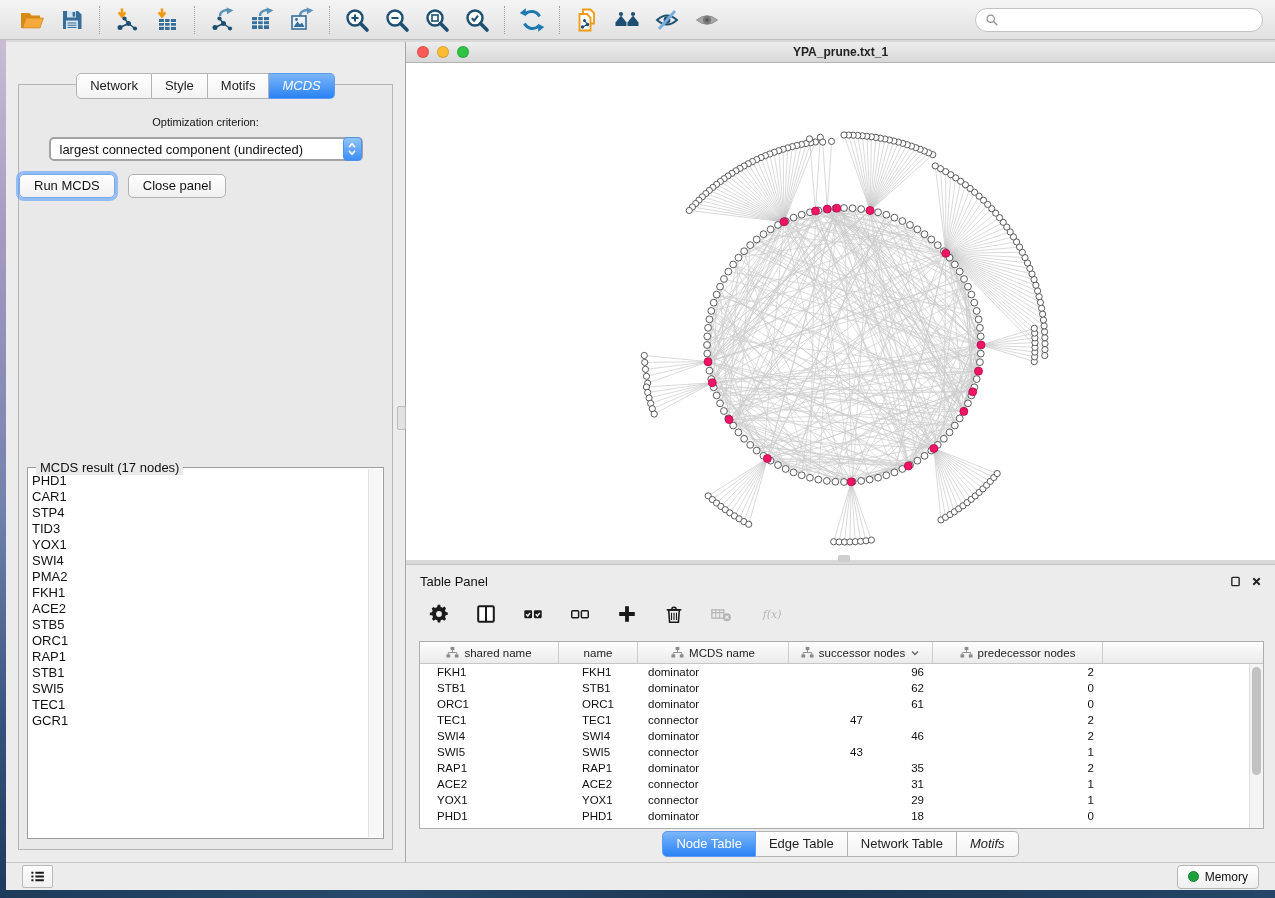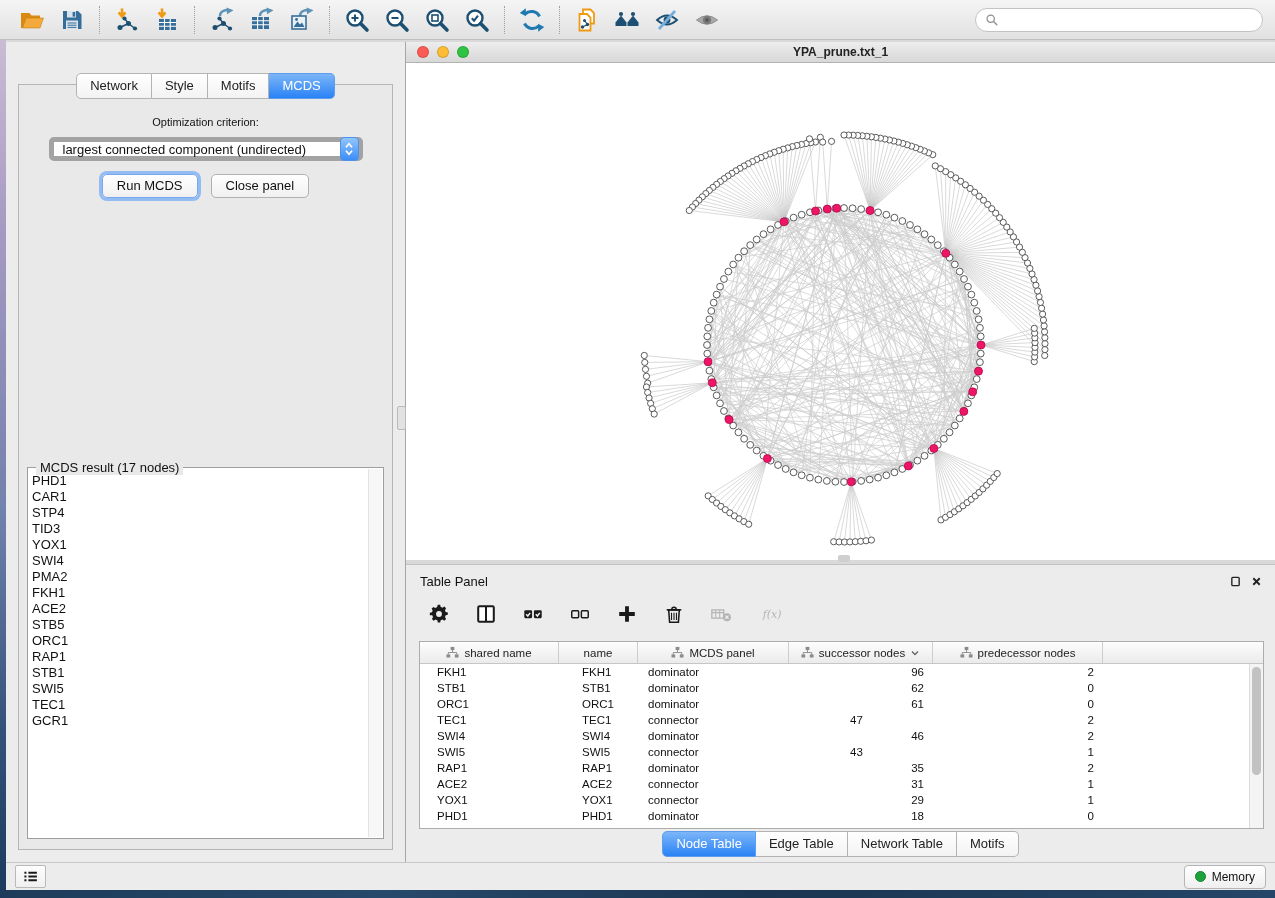--- a/index.html
+++ b/index.html
@@ -39,34 +39,34 @@
     display:flex;align-items:center;justify-content:center;}
   .win-btn svg{width:11px;height:11px;}
 
   .cp-card{position:absolute;left:12px;top:42px;width:375px;height:766px;
     background:#e9e9e9;border:1px solid #b5b5b5;}
   .seg-bar{position:absolute;left:0;top:31px;width:100%;display:flex;
     justify-content:center;z-index:3;}
   .seg{font-size:13px;padding:4px 13px 5px 13px;background:linear-gradient(#fff,#f3f3f3);
     border:1px solid #b3b3b3;border-left:none;color:#222;}
   .seg:first-child{border-left:1px solid #b3b3b3;border-radius:5px 0 0 5px;}
-  .seg:last-child{border-radius:0 5px 5px 0;}
+  .seg:last-child{border-radius:0 5px 5px 0;font-style:italic;}
   .seg.active{background:linear-gradient(#7cb6f8,#2a82f6);color:#fff;
     border-color:#5d9df0;}
   .opt-label{text-align:center;font-size:11px;color:#111;padding-top:31px;}
   .dropdown{margin:9px auto 0 auto;width:314px;height:24px;background:#fff;
-    border:5px solid #a3a3a3;border-radius:5px;display:flex;align-items:center;
+    border:2px solid #a3a3a3;border-radius:5px;display:flex;align-items:center;
     position:relative;}
   .dd-text{flex:1;font-size:13px;color:#111;padding-left:9px;white-space:nowrap;
     overflow:hidden;}
   .dd-step{width:19px;height:24px;margin:-1px;border-radius:4px;
     background:linear-gradient(#92c5fa,#3c8ef8);border:1px solid #4f92ec;
     display:flex;align-items:center;justify-content:center;}
   .dd-step svg{width:10px;height:16px;}
-  .btn-row{display:flex;justify-content:center;gap:13px;margin-top:13px;}
+  .btn-row{display:flex;gap:13px;margin-top:13px;}
   .mac-btn{font-size:13px;color:#111;padding:3px 14px 4px 14px;
     background:linear-gradient(#ffffff,#f0f0f0);border:1px solid #b1b1b1;
     border-radius:5px;}
   .mac-btn.focused{box-shadow:0 0 0 3px rgba(100,165,248,.65);border-color:#78a9ef;}
 
   .result-box{position:absolute;left:8px;top:382px;width:357px;height:372px;
     background:#fff;border:1px solid #9e9e9e;}
   .result-legend{position:absolute;top:-8px;left:8px;background:#e9e9e9;
     padding:0 4px;font-size:13px;color:#111;}
   .result-list{position:absolute;left:4px;top:5px;right:18px;bottom:4px;
@@ -118,21 +118,21 @@
   .table-scroll{position:absolute;right:0;top:22px;bottom:0;width:14px;
     background:#f4f4f4;border-left:1px solid #dcdcdc;}
   .scroll-thumb{position:absolute;left:2px;top:3px;width:9px;height:108px;
     border-radius:5px;background:#c2c2c2;}
   .tp-tabs{position:absolute;left:0;width:100%;top:266px;display:flex;
     justify-content:center;}
 
   
   .statusbar{position:absolute;left:6px;top:862px;width:1269px;height:28px;
     background:#ececec;border-top:1px solid #c6c6c6;display:flex;align-items:center;
-    padding:0 9px;}
+    padding:0 16px;}
   .status-btn{width:31px;height:23px;background:linear-gradient(#fdfdfd,#f0f0f0);
     border:1px solid #b9b9b9;border-radius:2px;display:flex;align-items:center;
     justify-content:center;color:#1a1a1a;padding:0;}
   .status-btn svg{width:17px;height:17px;}
   .memory-btn{margin-left:auto;height:24px;display:flex;align-items:center;gap:6px;
     background:linear-gradient(#fff,#efefef);border:1px solid #b5b5b5;border-radius:4px;
     padding:0 10px;font-size:12px;color:#111;}
   .mem-dot{width:11px;height:11px;border-radius:50%;background:#1ea33c;
     border:1px solid #158230;}
 </style>
@@ -1310,21 +1310,21 @@
             <span style="display: flex;">
               <svg viewBox="0 0 14 14" class="hier">
                 <g fill="currentColor">
                   <rect x="5" y="1" width="4" height="3.4"></rect>
                   <rect x="0.5" y="9" width="4" height="3.4"></rect>
                   <rect x="9.5" y="9" width="4" height="3.4"></rect>
                 </g>
                 <path d="M7 4.4 V7 M2.5 9 V7 H11.5 V9" fill="none" stroke="currentColor" stroke-width="1"></path>
               </svg>
             </span>
-            <span>MCDS panel</span>
+            <span>MCDS name</span>
           </div>
           <div class="th" style="width: 144px;">
             <span style="display: flex;">
               <svg viewBox="0 0 14 14" class="hier">
                 <g fill="currentColor">
                   <rect x="5" y="1" width="4" height="3.4"></rect>
                   <rect x="0.5" y="9" width="4" height="3.4"></rect>
                   <rect x="9.5" y="9" width="4" height="3.4"></rect>
                 </g>
                 <path d="M7 4.4 V7 M2.5 9 V7 H11.5 V9" fill="none" stroke="currentColor" stroke-width="1"></path>

